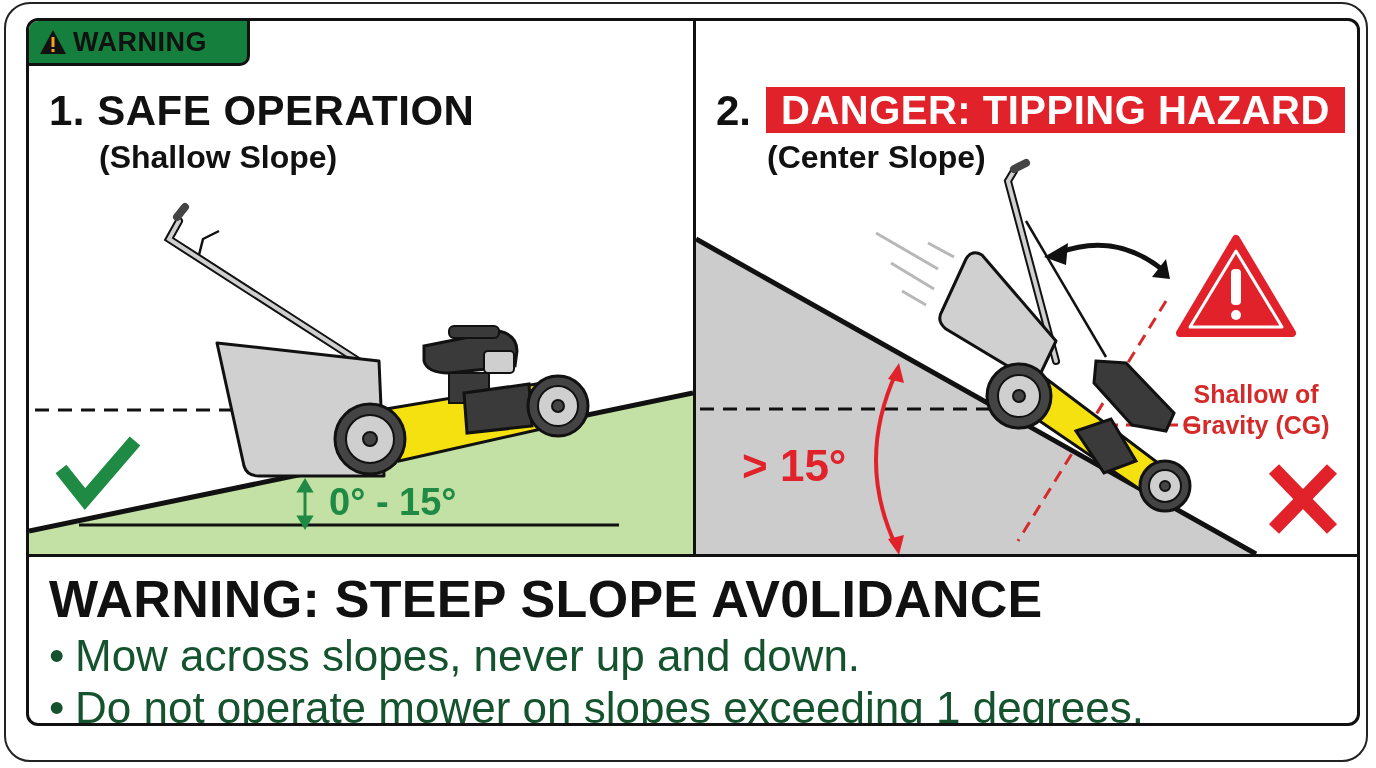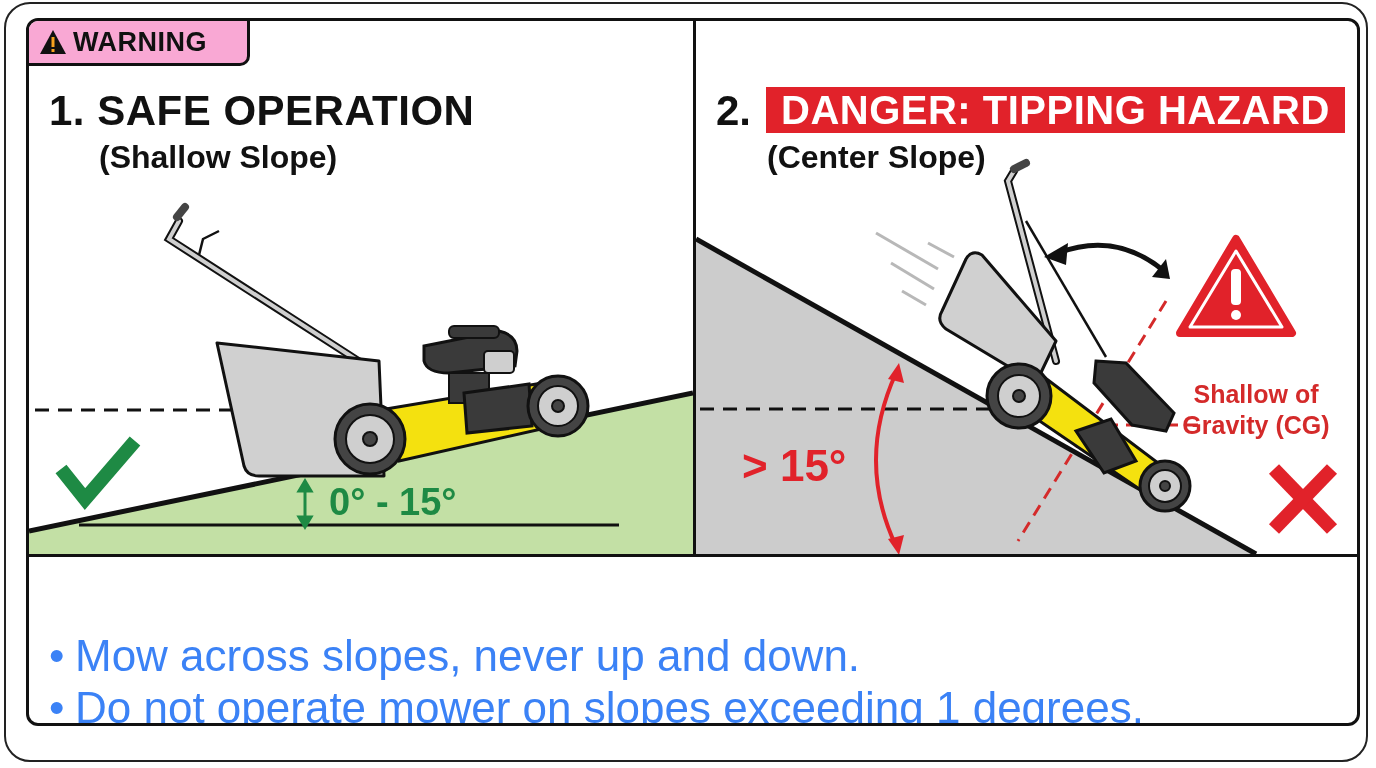--- a/index.html
+++ b/index.html
@@ -13,37 +13,37 @@
       border: 3px solid #111; border-radius: 12px; background: #fff; box-sizing: border-box; overflow: hidden;
     }
     .panel { position: absolute; top: 0; height: 533px; overflow: hidden; }
     .panel.left { left: 0; width: 664px; }
     .panel.right { left: 667px; width: 661px; }
     .divider-v { position: absolute; left: 664px; top: 0; width: 3px; height: 533px; background: #111; }
     .divider-h { position: absolute; left: 0; top: 533px; width: 100%; height: 3px; background: #111; }
     svg.scene { position: absolute; left: 0; top: 0; }
     .warning-tag {
       position: absolute; left: -3px; top: -3px; height: 48px; width: 224px;
-      background: #f9a8d4; border: 3px solid #111; border-radius: 0 0 10px 0; box-sizing: border-box;
+      background: #15803d; border: 3px solid #111; border-radius: 0 0 10px 0; box-sizing: border-box;
       display: flex; align-items: center; padding-left: 10px; gap: 6px;
     }
     .warning-tag .label { font-weight: 700; font-size: 27px; color: #111; letter-spacing: 0.5px; }
     .title1 { position: absolute; left: 20px; top: 66px; font-weight: 700; font-size: 42px; color: #111; letter-spacing: 0.5px; }
     .sub1 { position: absolute; left: 70px; top: 118px; font-weight: 700; font-size: 32px; color: #111; }
     .title2-num { position: absolute; left: 20px; top: 66px; font-weight: 700; font-size: 42px; color: #111; }
     .title2-danger {
       position: absolute; left: 70px; top: 66px; height: 46px; padding: 0 15px;
       background: #e1222a; color: #fff; font-weight: 700; font-size: 40px; line-height: 46px; letter-spacing: 0.5px;
     }
     .sub2 { position: absolute; left: 71px; top: 118px; font-weight: 700; font-size: 32px; color: #111; }
     .angle-green { position: absolute; left: 300px; top: 460px; font-weight: 700; font-size: 38px; color: #1e8a44; }
     .angle-red { position: absolute; left: 46px; top: 420px; font-weight: 700; font-size: 44px; color: #e1222a; }
     .cg-label { position: absolute; left: 470px; top: 358px; width: 180px; text-align: center; font-weight: 700; font-size: 25px; line-height: 31px; color: #d42a2a; }
     .bottom-title { position: absolute; left: 20px; top: 548px; font-weight: 700; font-size: 52px; color: #111; letter-spacing: 0.3px; }
-    .bullet { position: absolute; left: 20px; font-size: 44px; color: #3b82f6; }
+    .bullet { position: absolute; left: 20px; font-size: 44px; color: #14532d; }
     .bullet.b1 { top: 610px; }
     .bullet.b2 { top: 662px; }
     .bullet .dot { display: inline-block; width: 26px; }
   </style>
 </head>
 <body>
 
 <div class="outer">
   <div class="inner">
 
@@ -169,20 +169,21 @@
       <div class="sub2">(Center Slope)</div>
       <div class="angle-red">&gt; 15°</div>
       <div class="cg-label">
         <div>Shallow of</div>
         <div>Gravity (CG)</div>
       </div>
     </div>
 
     <div class="divider-h"></div>
 
+    <div class="bottom-title">WARNING: STEEP SLOPE AV0LIDANCE</div>
     <div class="bullet b1">
       <span class="dot">•</span><span>Mow across slopes, never up and down.</span>
     </div>
     <div class="bullet b2">
       <span class="dot">•</span><span>Do not operate mower on slopes exceeding 1 degrees.</span>
     </div>
 
   </div>
 </div>
 

